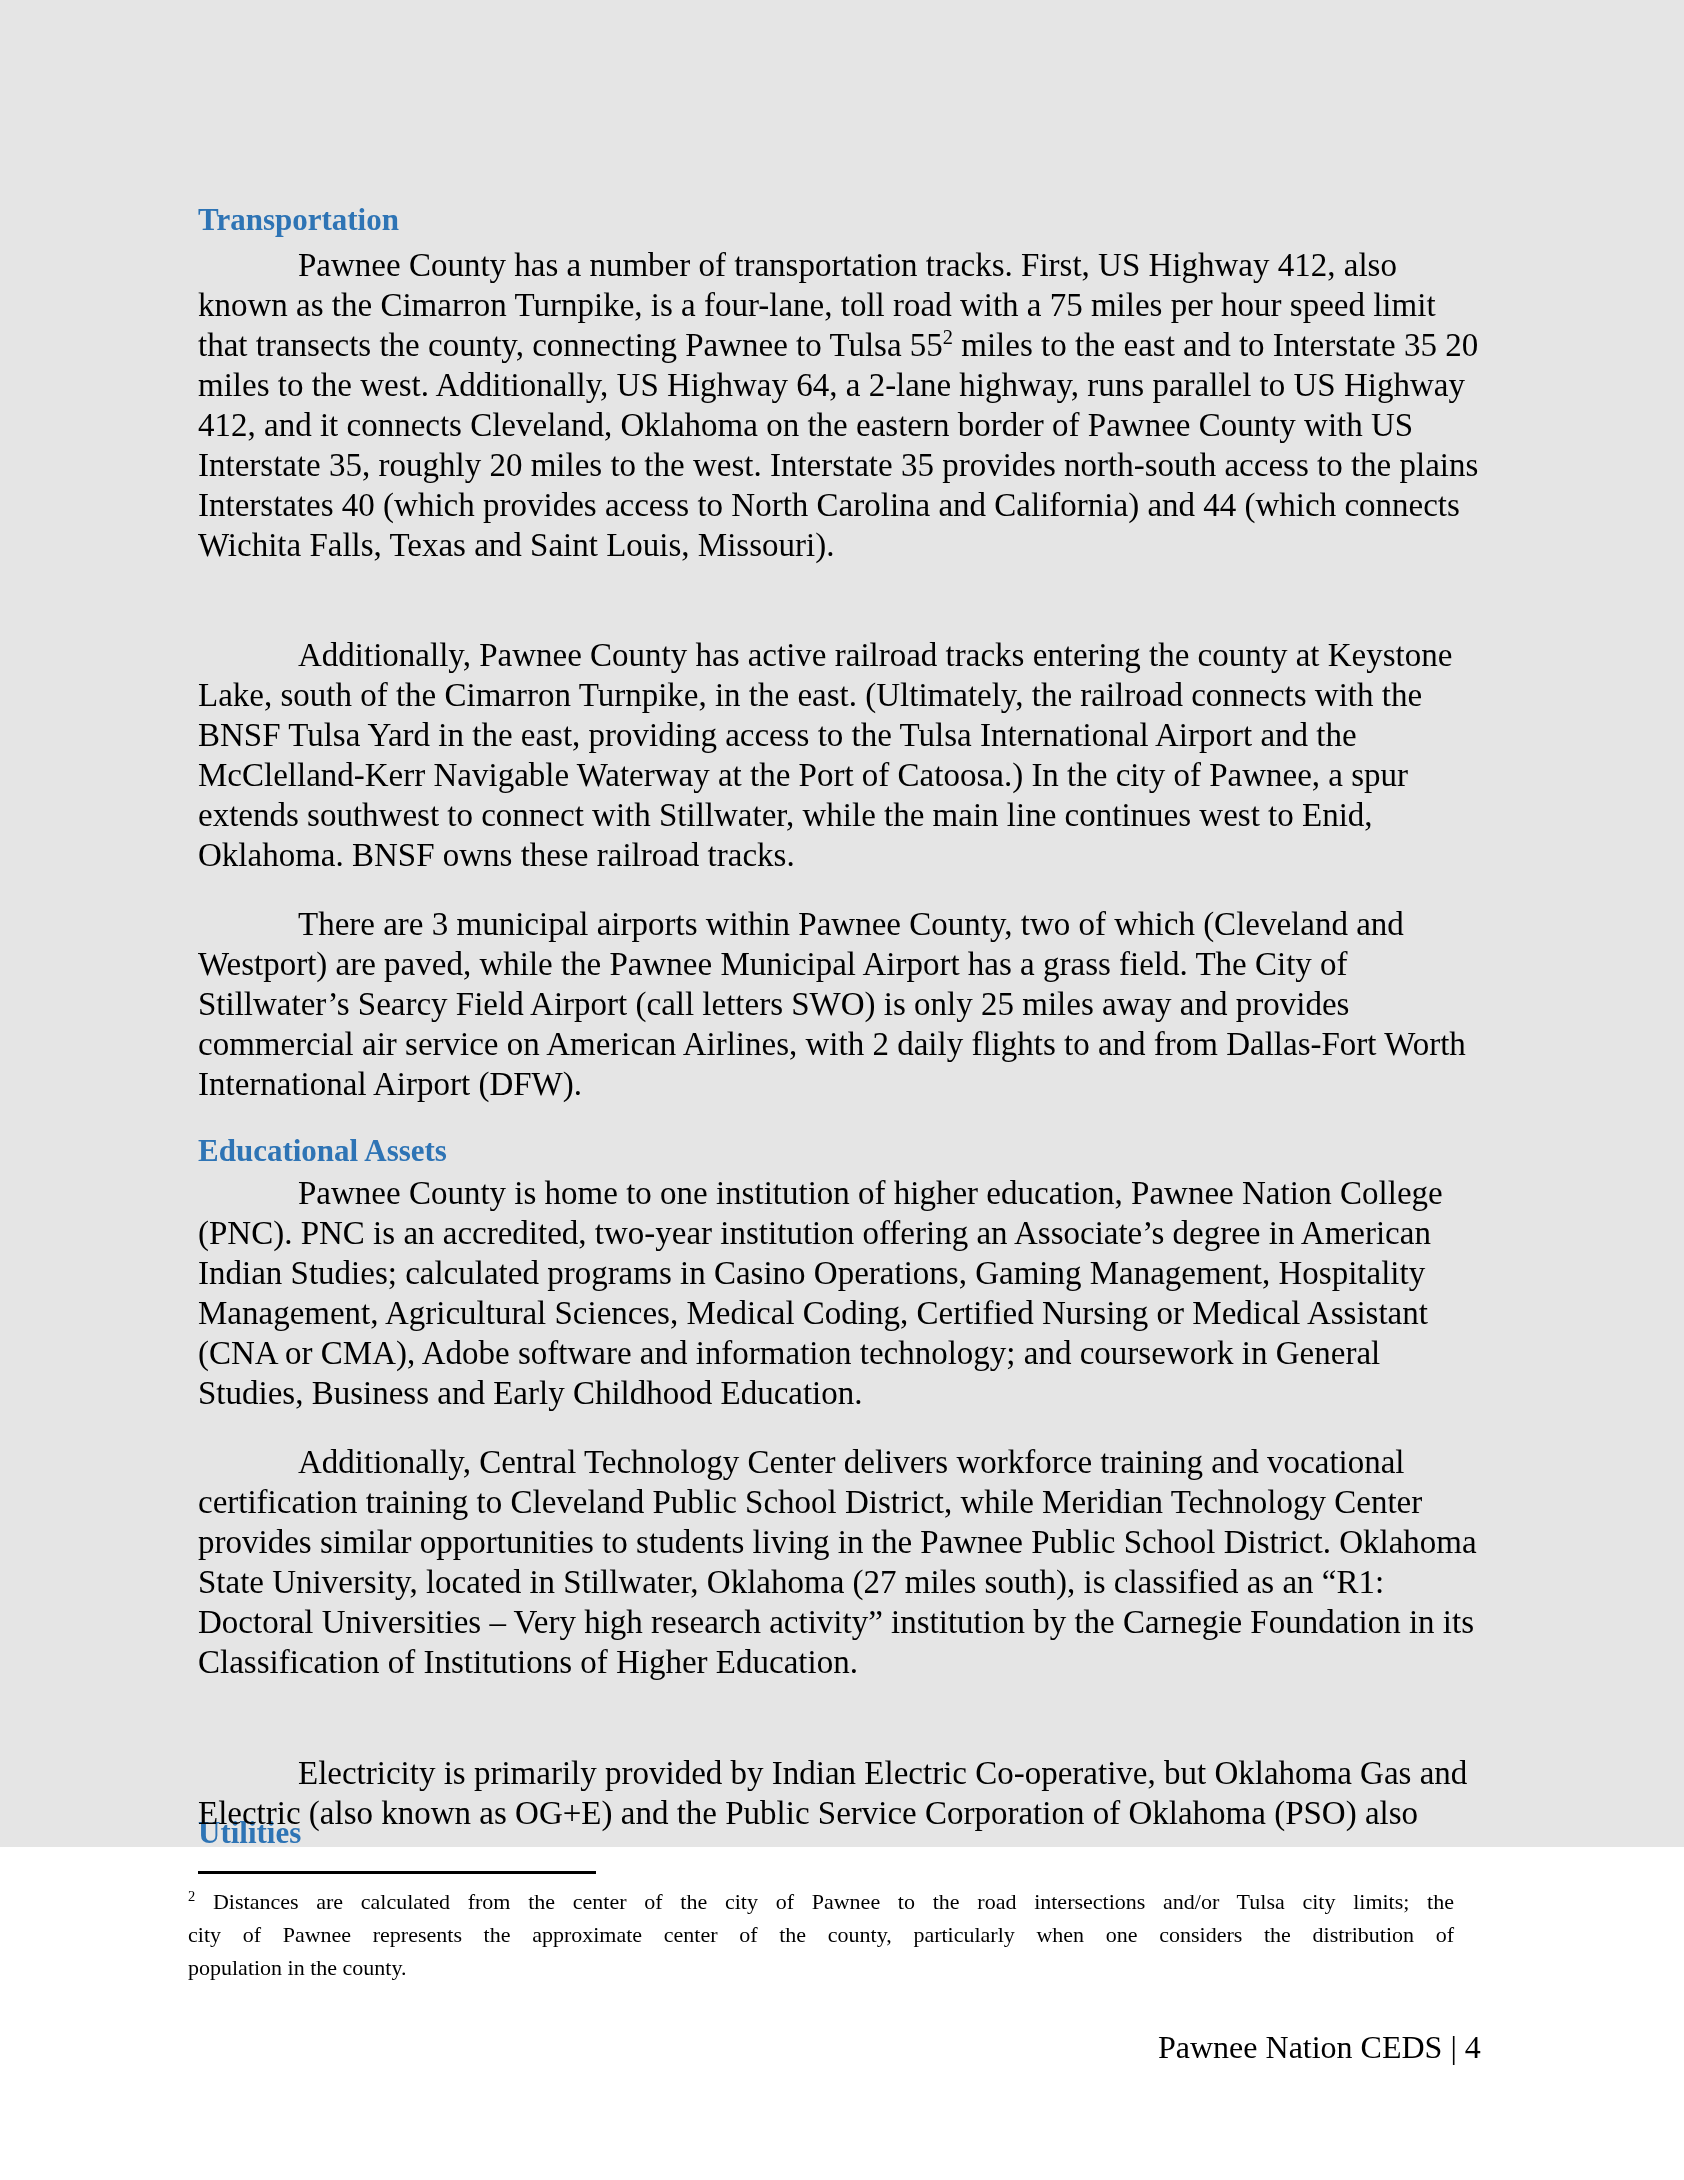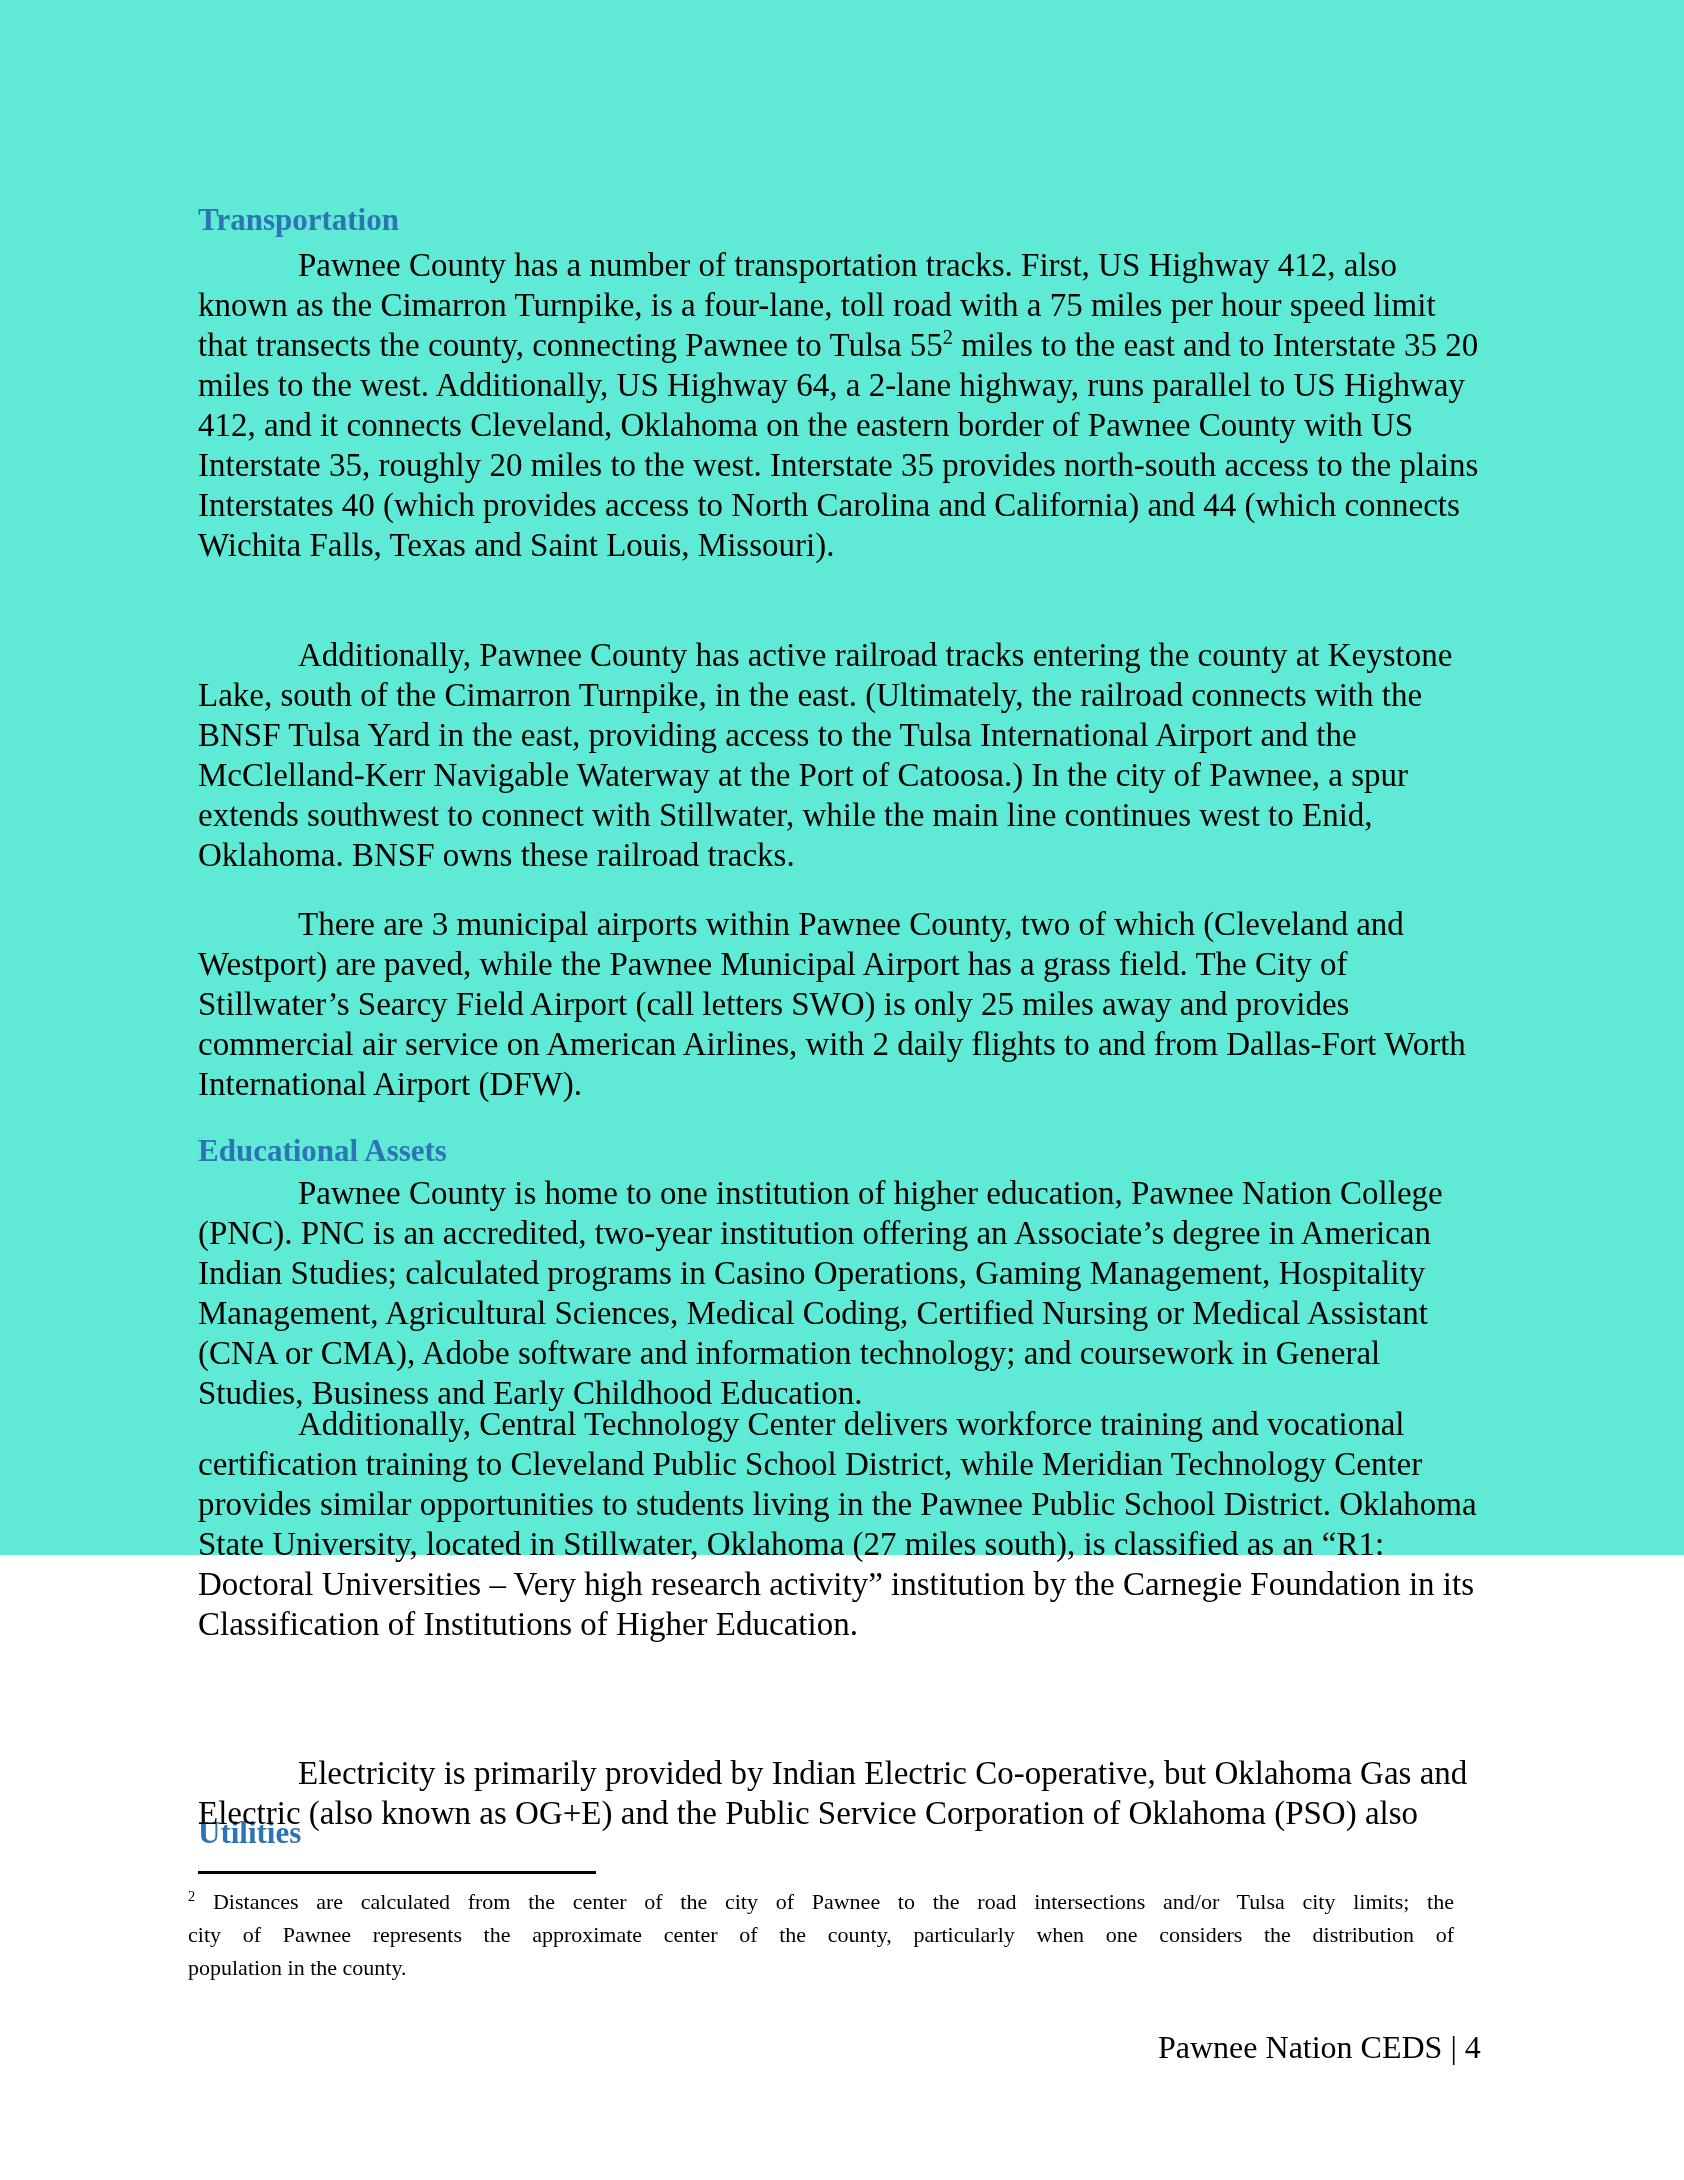--- a/index.html
+++ b/index.html
@@ -1,17 +1,17 @@
 <!DOCTYPE html>
 <html style="font-size:13.6px"><head>
 <meta charset="utf-8">
 <style>
   html, body { margin: 0; padding: 0; background: #ffffff; }
   body { width: 1685px; height: 2181px; position: relative; overflow: hidden; }
-  .page { position: absolute; left: 0; top: 0; width: 1685px; height: 1555px; background: #5eead4; }
+  .page { position: absolute; left: 0; top: 0; width: 1685px; height: 1847px; background: #e5e5e5; }
   .h {
     position: absolute; left: 198px; margin: 0;
     font-family: "Liberation Serif", "DejaVu Serif", serif;
     font-weight: bold; font-size: 31px; line-height: 37px;
     color: #2E74B5; white-space: nowrap;
   }
   .para {
     position: absolute; left: 198px; width: 1295px; margin: 0;
     font-family: "Liberation Serif", "DejaVu Serif", serif;
     font-size: 33px; line-height: 40px; color: #000000;
@@ -73,21 +73,21 @@
 
   <p class="para" style="top:1173px">
     <span class="line first">Pawnee County is home to one institution of higher education, Pawnee Nation College</span>
     <span class="line">(PNC). PNC is an accredited, two-year institution offering an Associate’s degree in American</span>
     <span class="line">Indian Studies; calculated programs in Casino Operations, Gaming Management, Hospitality</span>
     <span class="line">Management, Agricultural Sciences, Medical Coding, Certified Nursing or Medical Assistant</span>
     <span class="line">(CNA or CMA), Adobe software and information technology; and coursework in General</span>
     <span class="line">Studies, Business and Early Childhood Education.</span>
   </p>
 
-  <p class="para" style="top:1404px">
+  <p class="para" style="top:1442px">
     <span class="line first">Additionally, Central Technology Center delivers workforce training and vocational</span>
     <span class="line">certification training to Cleveland Public School District, while Meridian Technology Center</span>
     <span class="line">provides similar opportunities to students living in the Pawnee Public School District. Oklahoma</span>
     <span class="line">State University, located in Stillwater, Oklahoma (27 miles south), is classified as an “R1:</span>
     <span class="line">Doctoral Universities – Very high research activity” institution by the Carnegie Foundation in its</span>
     <span class="line">Classification of Institutions of Higher Education.</span>
   </p>
 
   <h2 class="h" style="top: 1814px; color: rgb(46, 116, 181);">Utilities</h2>
 

